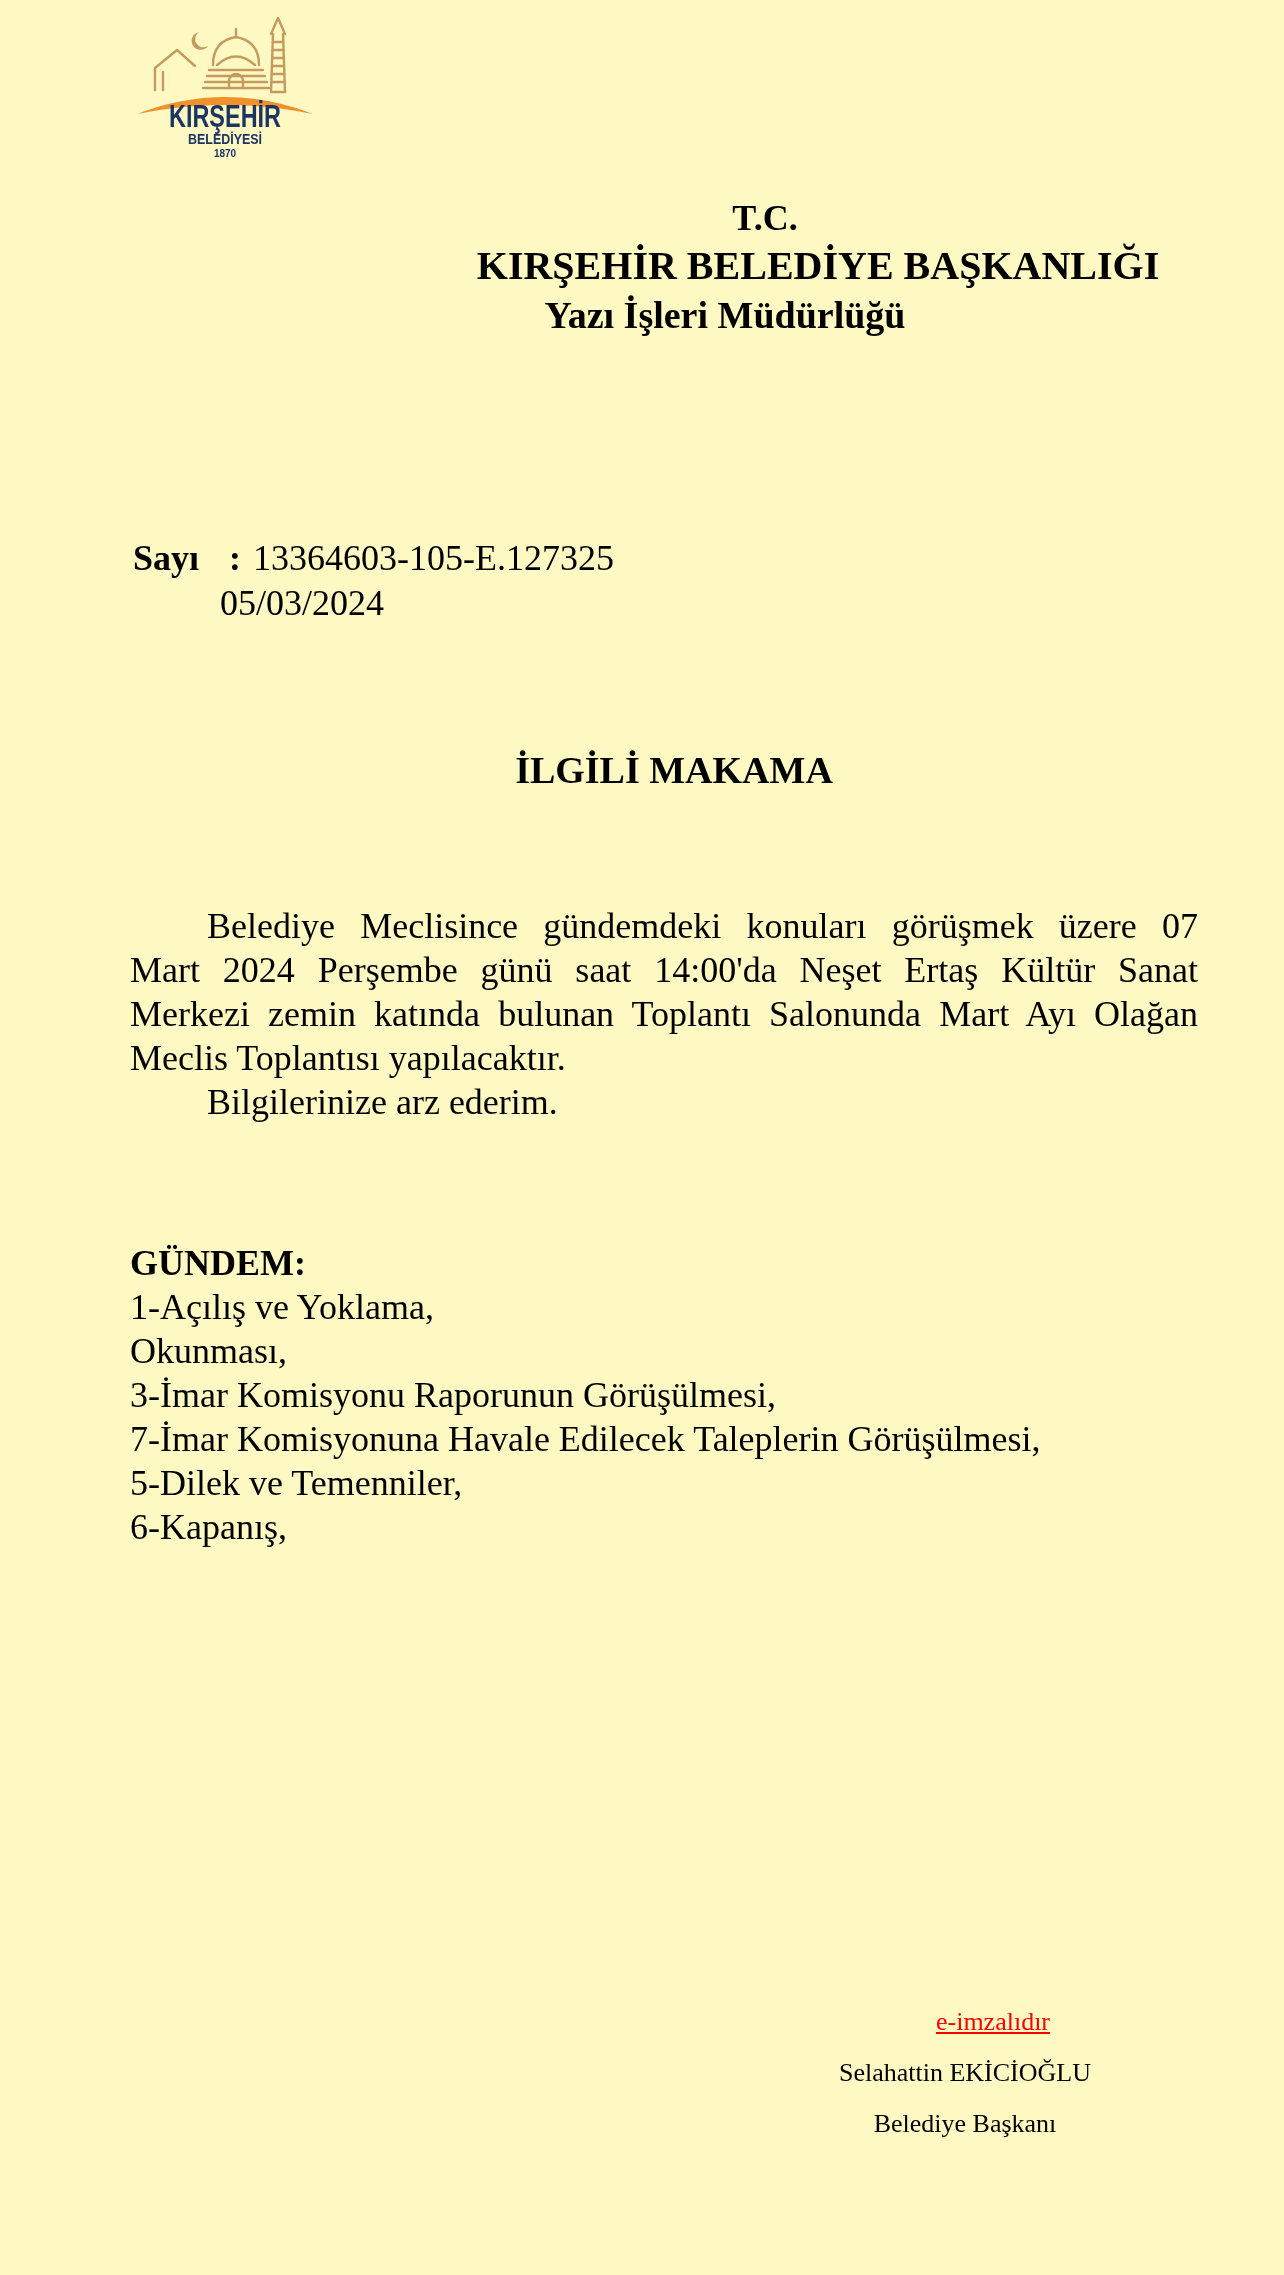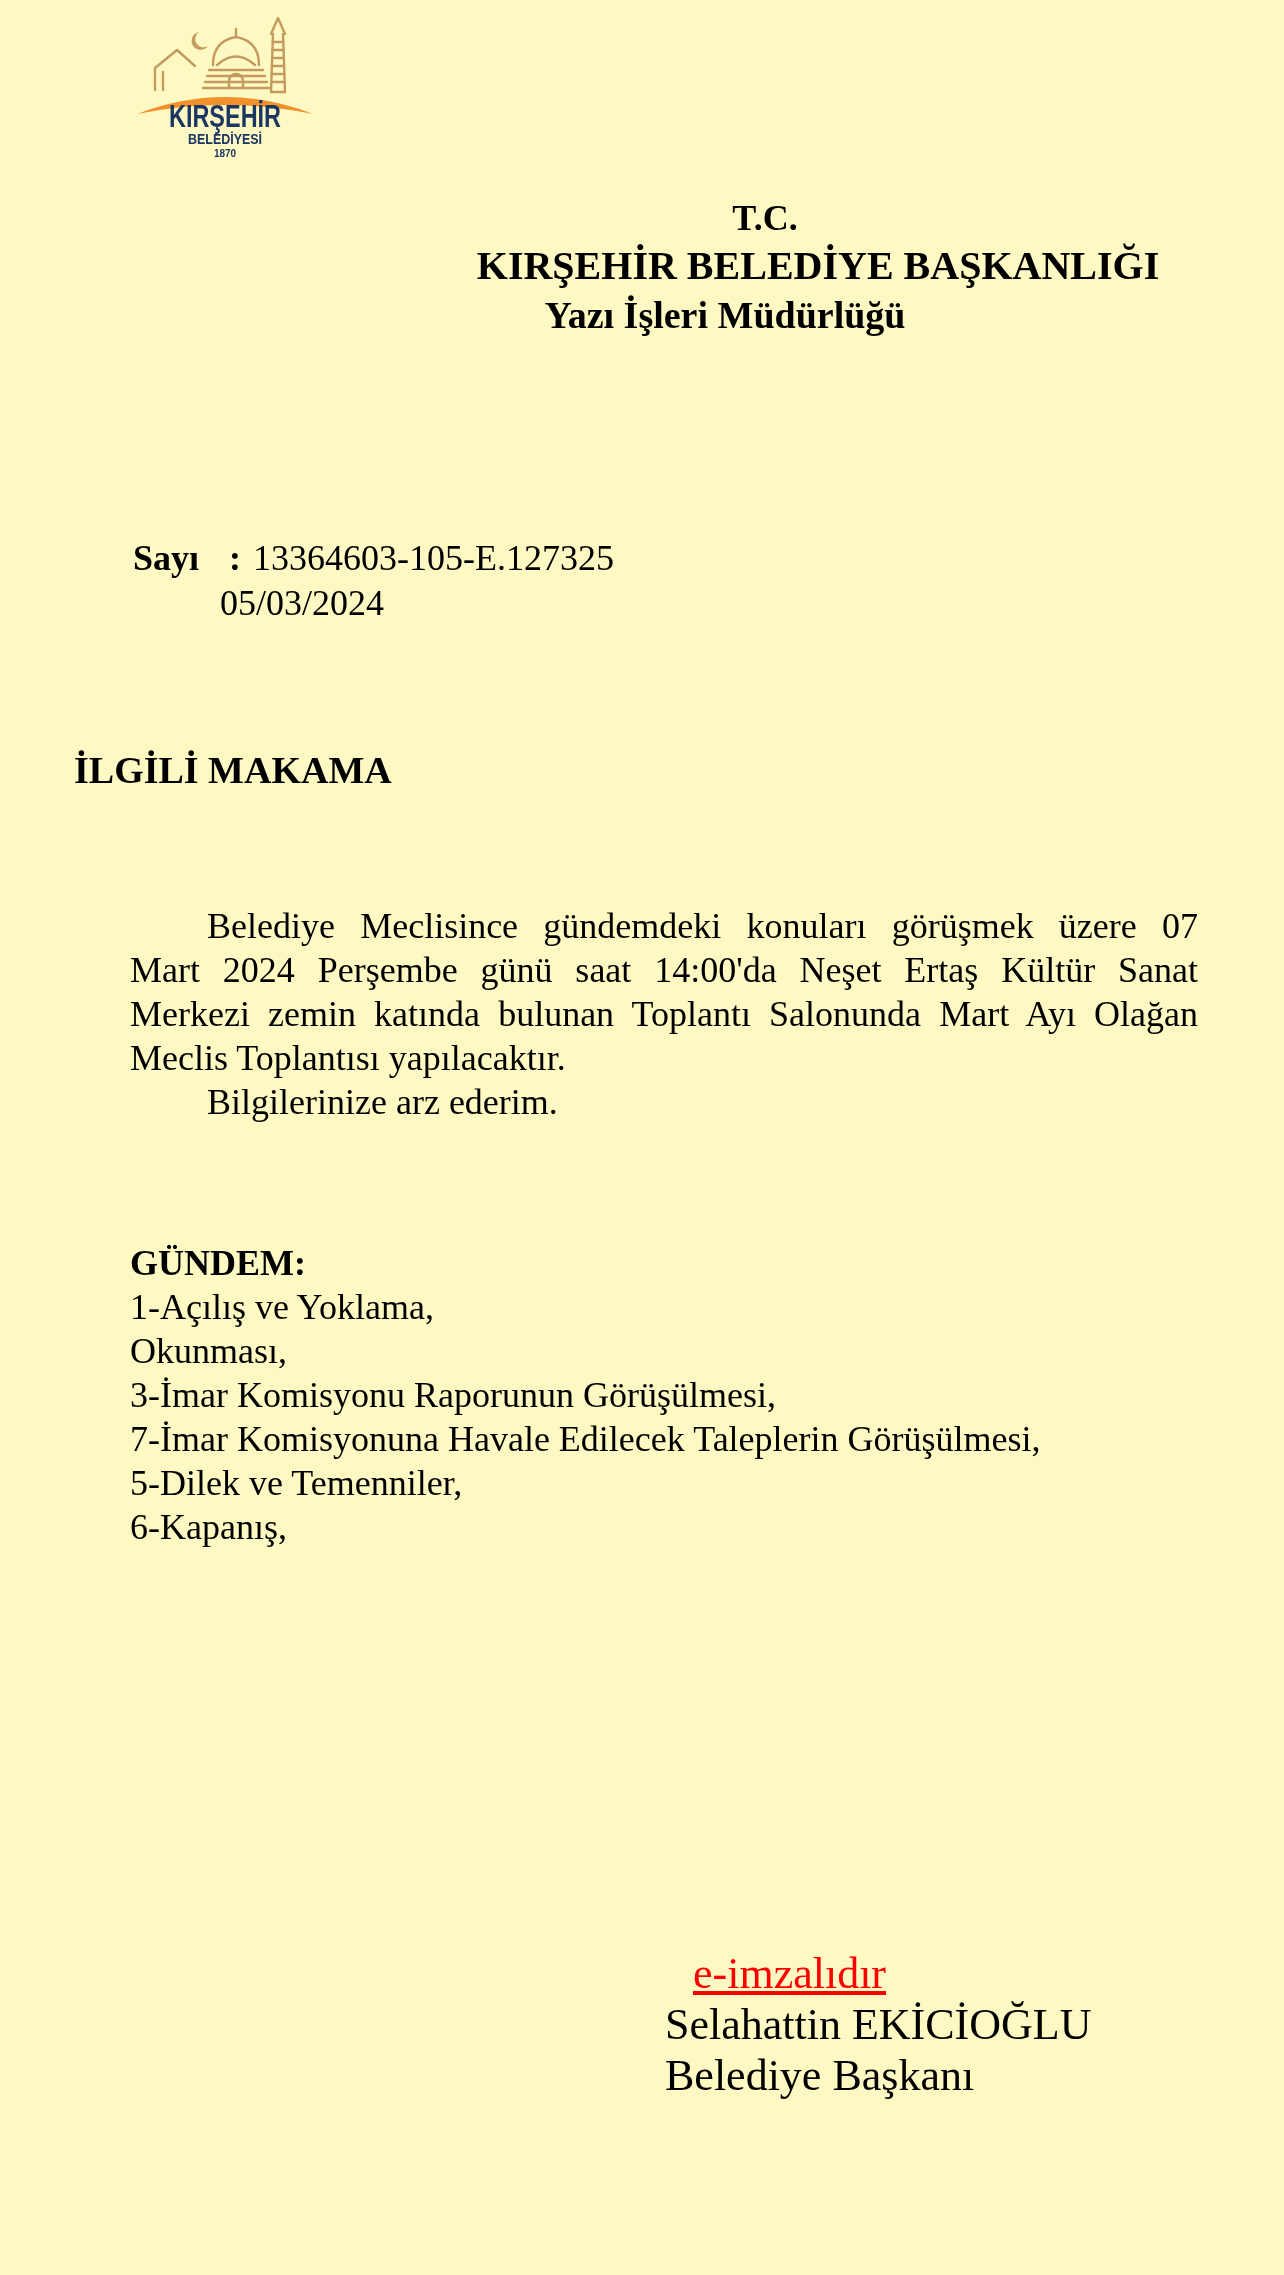--- a/index.html
+++ b/index.html
@@ -25,33 +25,33 @@
   .hdr-org  {left:218px; top:242px; font-size:40px; line-height:48px;}
   .hdr-dept {left:125px; top:291px; font-size:38px; line-height:48px;}
   
   .meta-row{position:absolute; left:133px; font-size:36px; line-height:44px; white-space:nowrap;}
   .meta-label{display:inline-block; width:96px; font-weight:bold;}
   .meta-colon{font-weight:bold; margin-right:12px;}
   .meta-date{position:absolute; left:220px; top:581px; font-size:36px; line-height:44px;}
   
   .salutation{
     position:absolute; left:74px; top:748px; width:1200px;
-    font-weight:bold; font-size:38px; line-height:44px;
+    text-align:center; font-weight:bold; font-size:38px; line-height:44px;
   }
   
   .body-block{position:absolute; left:130px; top:904px; width:1068px; font-size:36px; line-height:44px;}
   .body-line{width:100%; box-sizing:border-box;}
   .just{text-align:justify; text-align-last:justify;}
   .indent{padding-left:77px;}
   
   .agenda-block{position:absolute; left:130px; top:1241px; width:1150px; font-size:36px; line-height:44px;}
   .agenda-title{font-weight:bold;}
   .agenda-line{white-space:nowrap;}
   
-  .sig-block{position:absolute; left:665px; top:1948px; width:600px; font-size:44px; line-height:51px;}
+  .sig-block{position:absolute; left:665px; top:1996px; width:600px; text-align:center; font-size:26px; line-height:51px;}
   .sig-esign{color:#FF0000; text-decoration:underline; transform:translateX(28px);}
 </style>
 </head>
 <body>
 
 <div class="page">
 
   <div class="abs" style="left:125px; top:8px;">
     <svg width="200" height="152" viewBox="0 0 200 152">
       <g stroke="#C49B5E" fill="none" stroke-width="2.4" stroke-linecap="round" stroke-linejoin="round">

